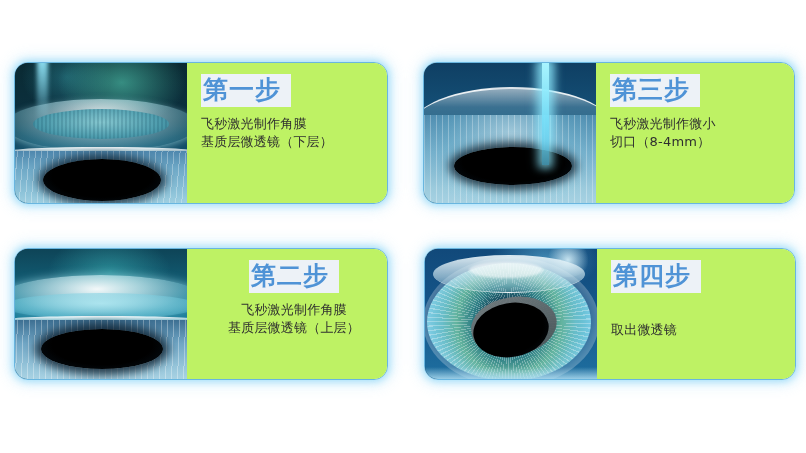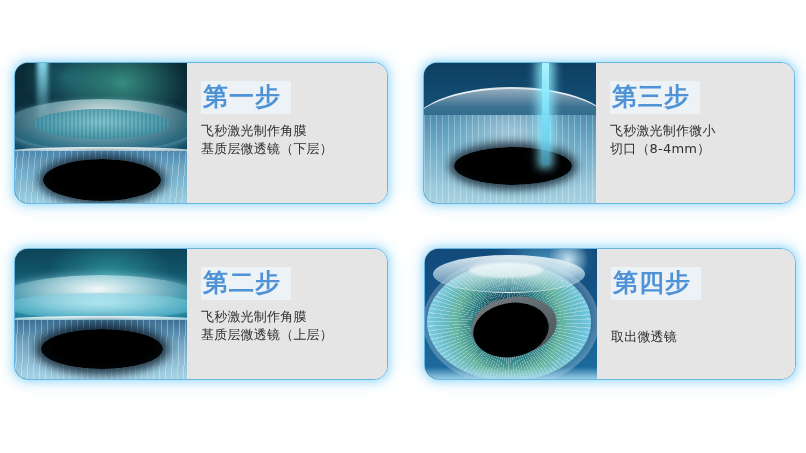--- a/index.html
+++ b/index.html
@@ -25,38 +25,38 @@
     display: flex;
     background: #ffffff;
     border: 1px solid #69b6e0;
     border-radius: 14px;
     overflow: hidden;
     box-shadow: 0 0 7px 2px rgba(120, 205, 245, 0.55),
                 0 0 14px 5px rgba(150, 218, 250, 0.30);
   }
   .card.c1 { left: 14px;  top: 62px;  width: 374px; height: 142px; }
   .card.c3 { left: 423px; top: 62px;  width: 372px; height: 142px; }
-  .card.c2 { left: 14px;  top: 248px; width: 374px; height: 132px; }
-  .card.c4 { left: 424px; top: 248px; width: 372px; height: 132px; border-radius: 15px; }
+  .card.c2 { left: 14px;  top: 248px; width: 374px; height: 132px; text-align: center; }
+  .card.c4 { left: 424px; top: 248px; width: 372px; height: 132px; }
 
   
   .pane {
     position: relative;
     width: 172px;
     flex: 0 0 172px;
     overflow: hidden;
     background: #0b2b3c;
   }
 
   
   .txt {
     flex: 1 1 auto;
     position: relative;
-    background: #e5e5e5;
-    padding: 18px 0 0 14px;
+    background: #bef264;
+    padding: 11px 0 0 14px;
   }
   .title {
     display: inline-block;
     color: #4f93d6;
     font-size: 25px;
     font-weight: bold;
     letter-spacing: 1px;
     line-height: 1.1;
     padding: 2px 10px 3px 2px;
     background: #edf2f7;

